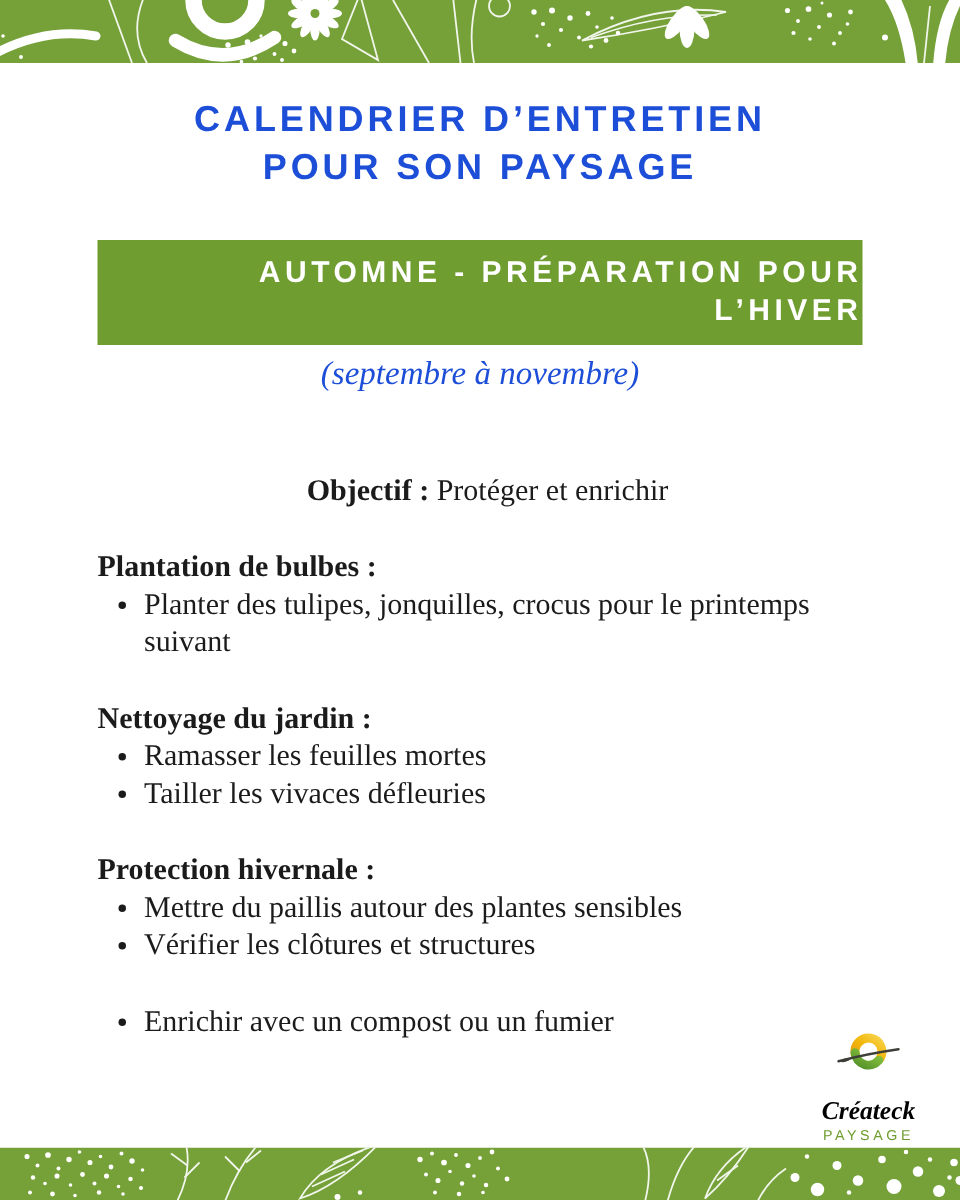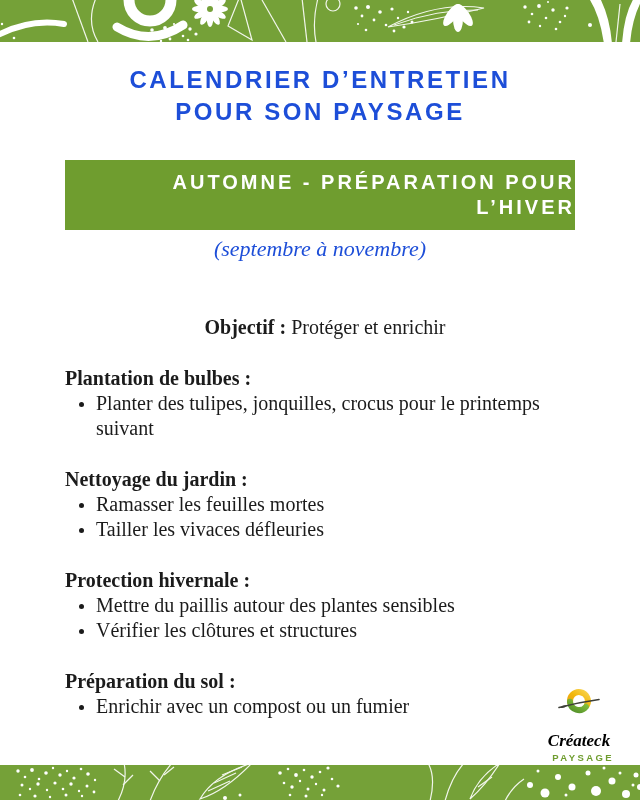--- a/index.html
+++ b/index.html
@@ -22,22 +22,22 @@
   .objective b{font-weight:700;}
   .section{margin-top:26px;}
   .section h2{margin:0;font-size:20px;font-weight:700;line-height:25px;color:#1b1b1b;}
   .section ul{margin:0;padding-left:31px;list-style:disc;}
   .section li{line-height:25px;}
   .section li::marker{color:#1b1b1b;font-size:0.85em;}
   .logo{position:absolute;top:685px;right:26px;width:70px;text-align:center;}
   .logo svg{display:block;margin:0 auto;}
   .logo-name{font-family:"Liberation Serif",serif;font-style:italic;font-weight:700;
       font-size:17px;line-height:19px;color:#000000;margin-top:14px;}
-  .logo-tagline{font-family:"Liberation Sans",sans-serif;font-weight:700;font-size:9.5px;
-      letter-spacing:2.4px;color:#6f9d2f;margin-top:2px;text-align:right;}
+  .logo-tagline{font-family:"Liberation Sans",sans-serif;font-weight:400;font-size:9.5px;
+      letter-spacing:2.4px;color:#6f9d2f;margin-top:2px;}
 </style>
 </head>
 <body>
 
 <div class="page">
 
   <svg class="band band-top" width="640" height="42" viewBox="0 0 640 42">
     <rect x="0" y="0" width="640" height="42" fill="#75a138"></rect>
     <g fill="none" stroke="#ffffff" stroke-width="1.2" opacity="0.9">
       <path d="M72 -2 L88 42"></path>
@@ -187,21 +187,20 @@
 
     <div class="section">
       <h2>Protection hivernale :</h2>
       <ul>
         <li>Mettre du paillis autour des plantes sensibles</li>
         <li>Vérifier les clôtures et structures</li>
       </ul>
     </div>
 
     <div class="section">
-      <h2>Préparation du sol :</h2>
       <ul>
         <li>Enrichir avec un compost ou un fumier</li>
       </ul>
     </div>
   </div>
 
   <div class="logo">
     <svg width="46" height="32" viewBox="0 0 46 30">
       <defs>
         <linearGradient id="gy" x1="0" y1="1" x2="1" y2="0">

